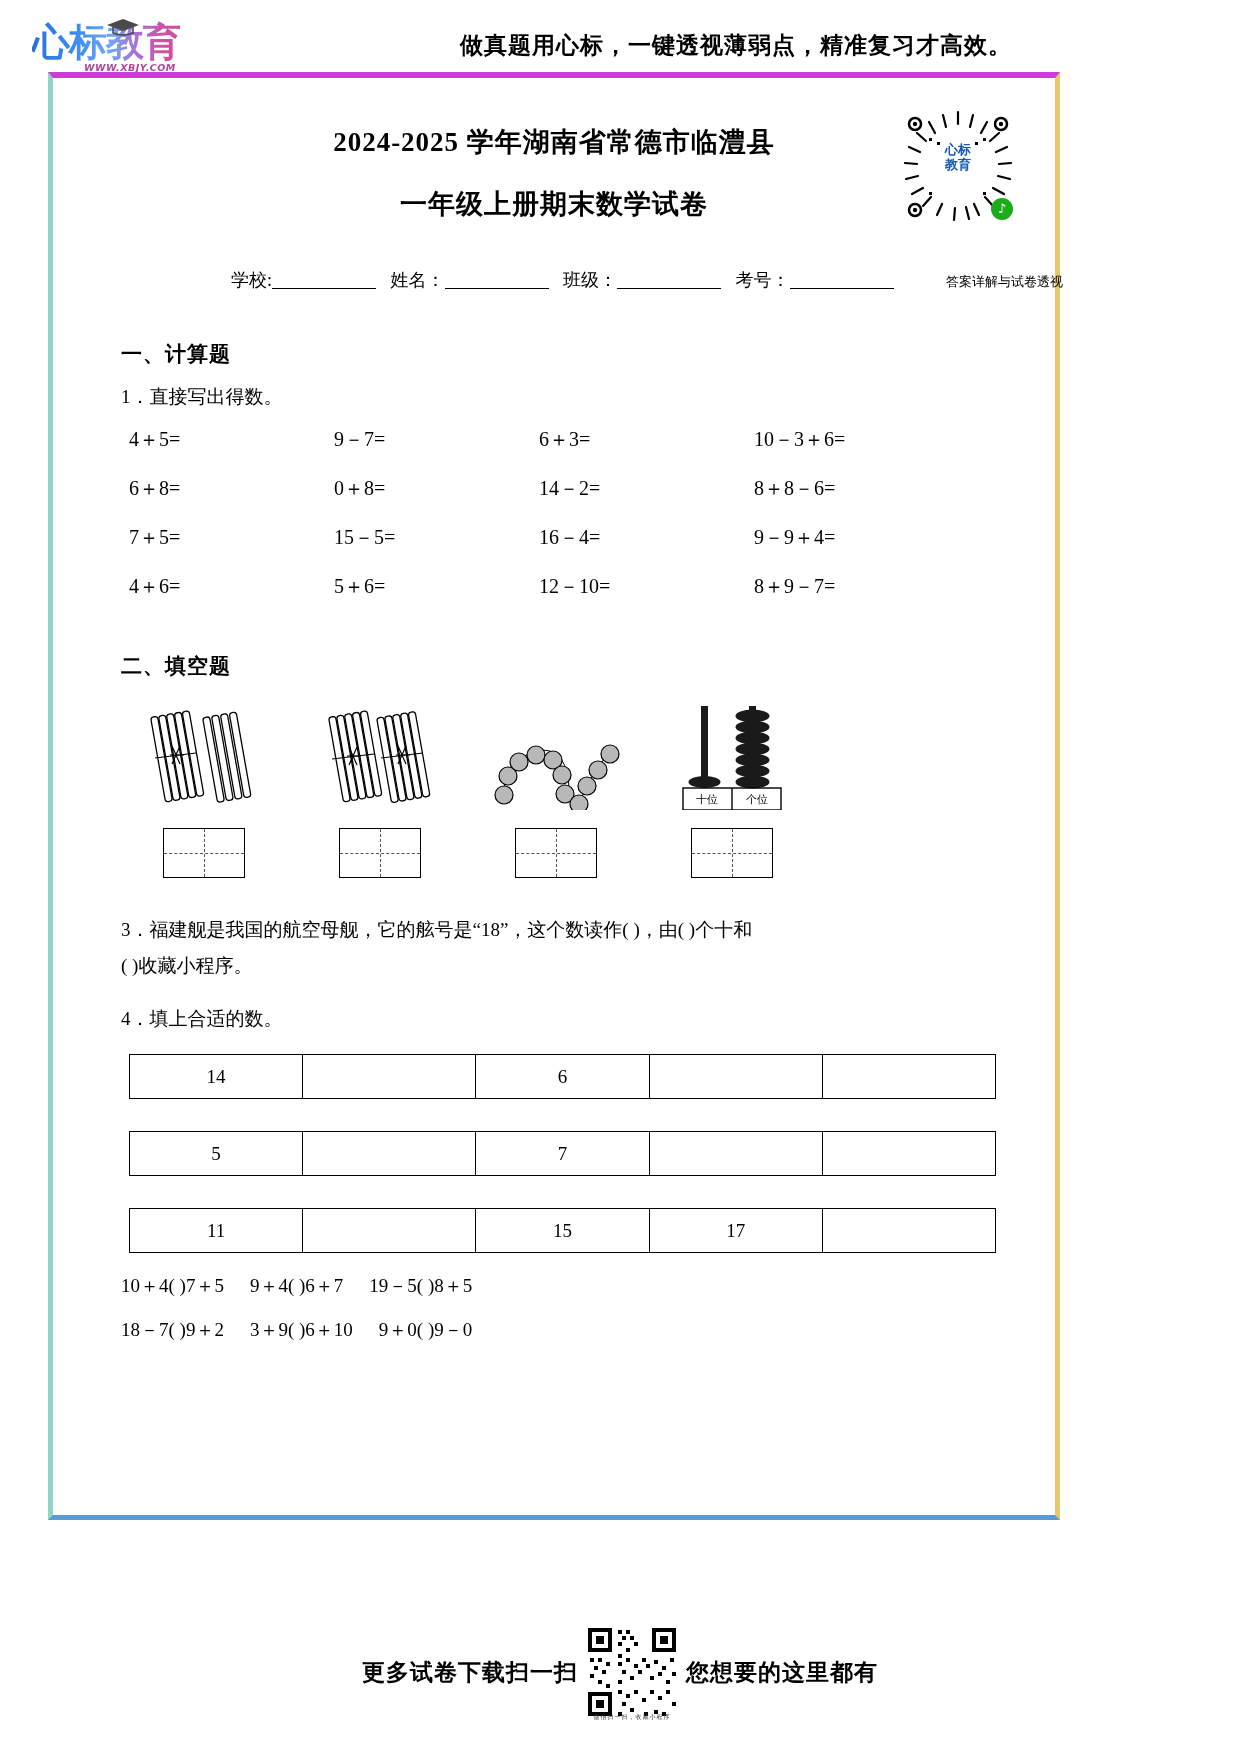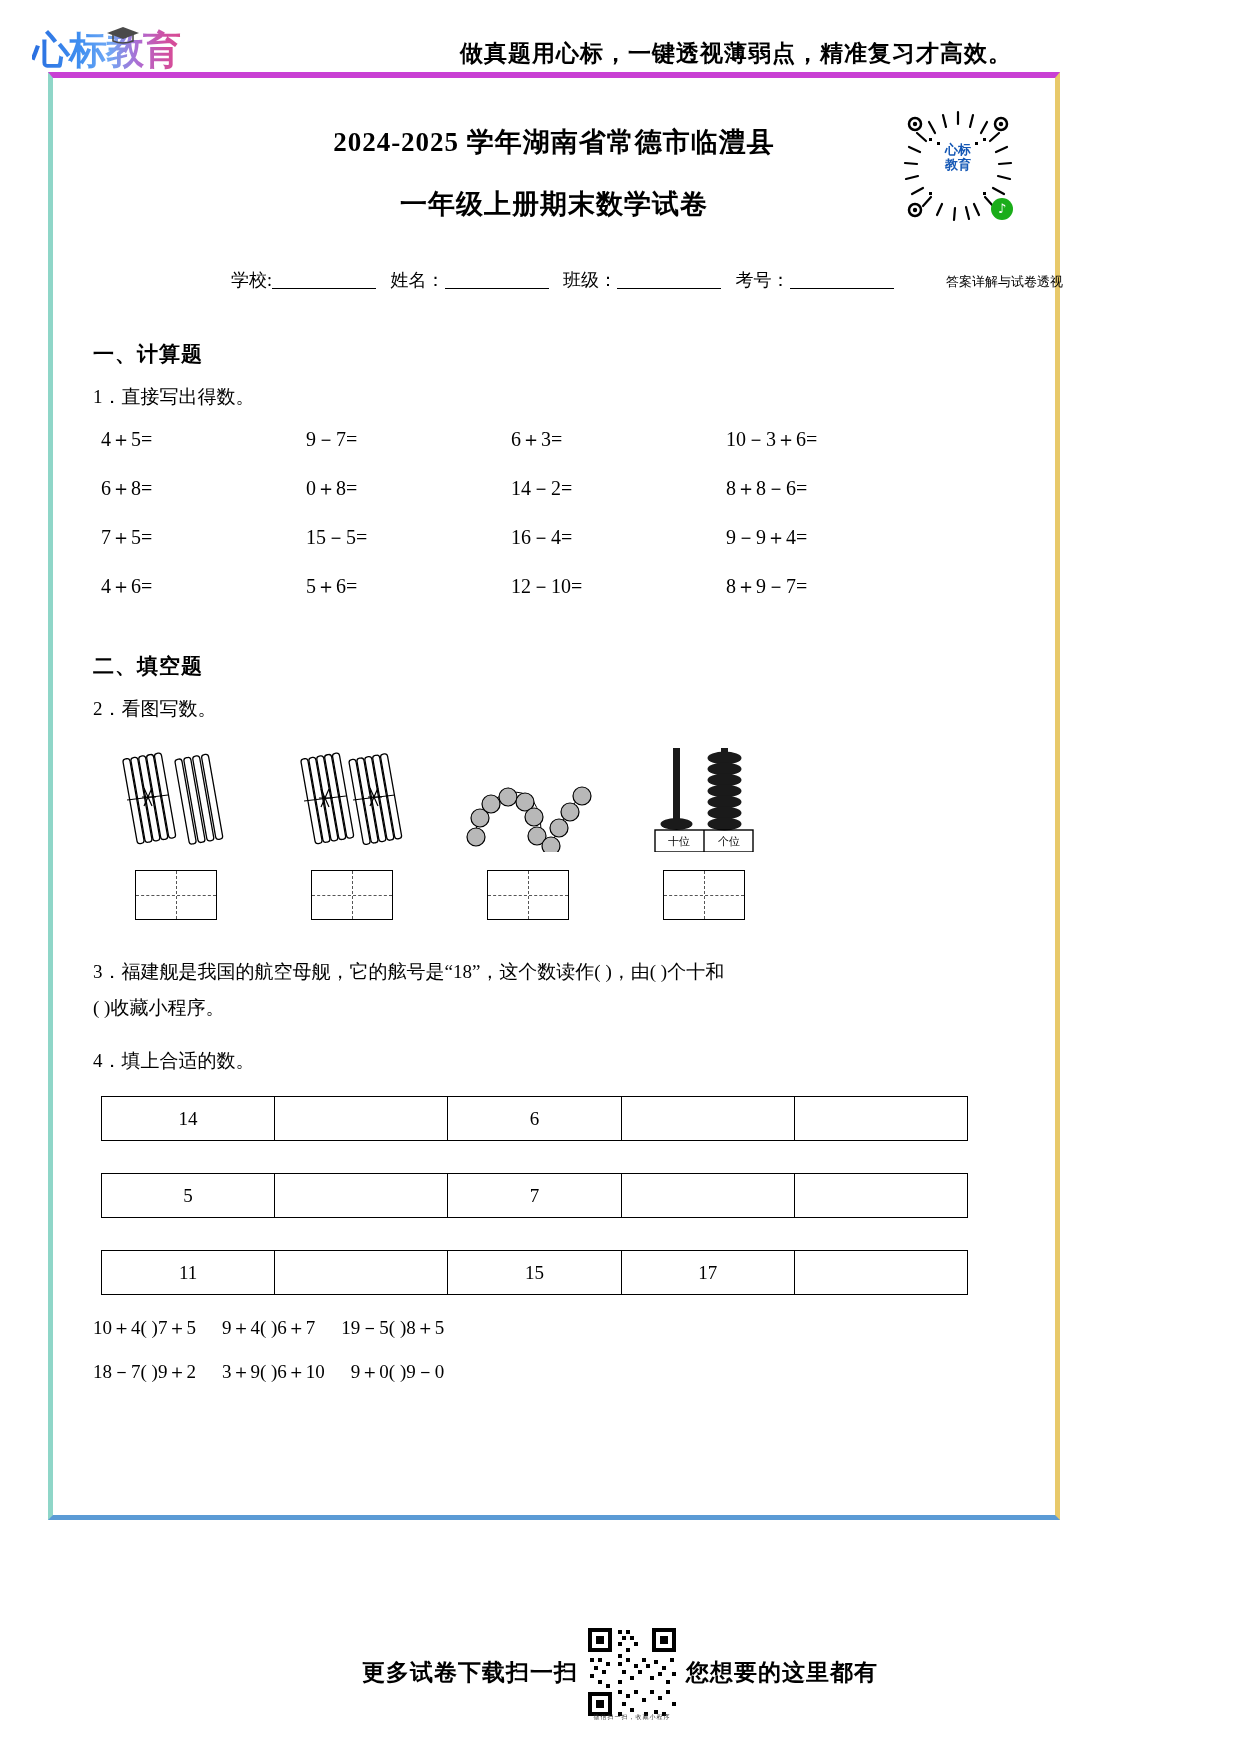--- a/index.html
+++ b/index.html
@@ -10,21 +10,21 @@
     background: #ffffff;
     font-family: "Liberation Serif", "DejaVu Serif", serif;
     color: #000;
     position: relative;
     overflow: hidden;
   }
 
   
   .top-header {
     position: absolute;
-    top: 16px; left: 0;
+    top: 8px; left: 0;
     width: 1140px;
     height: 76px;
   }
   .brand-logo {
     position: absolute;
     left: 32px;
     top: 12px;
     width: 168px;
     height: 56px;
   }
@@ -146,21 +146,21 @@
   }
   .info-line .seg { margin-right: 10px; }
   .info-line .aux {
     font-family: "DejaVu Sans", sans-serif;
     font-size: 13px;
     margin-left: 38px;
   }
 
   
   .sheet-body {
-    padding: 0 42px 0 40px;
+    padding: 0 42px 0 68px;
     margin-top: 48px;
     font-size: 19px;
   }
   .sec-head {
     font-weight: 700;
     font-size: 21px;
     letter-spacing: 1px;
     margin: 0 0 16px 0;
   }
   .q-line {
@@ -372,21 +372,20 @@
       <div class="calc-cell">15－5=</div>
       <div class="calc-cell">16－4=</div>
       <div class="calc-cell">9－9＋4=</div>
       <div class="calc-cell">4＋6=</div>
       <div class="calc-cell">5＋6=</div>
       <div class="calc-cell">12－10=</div>
       <div class="calc-cell">8＋9－7=</div>
     </div>
 
     <div class="sec-head" style="margin-top:52px;">二、填空题</div>
-    <div class="q-line">2．看图写数。</div>
 
     <div class="pic-row">
 
       <div class="pic-item">
         <div class="pic-art">
           <svg width="120" height="104" viewBox="0 0 120 104">
             <g stroke="#000" stroke-width="1.3" fill="#fff">
               <g transform="rotate(-10 30 52)">
                 <rect x="14" y="8" width="7" height="86" rx="3"></rect>
                 <rect x="22" y="8" width="7" height="86" rx="3"></rect>

